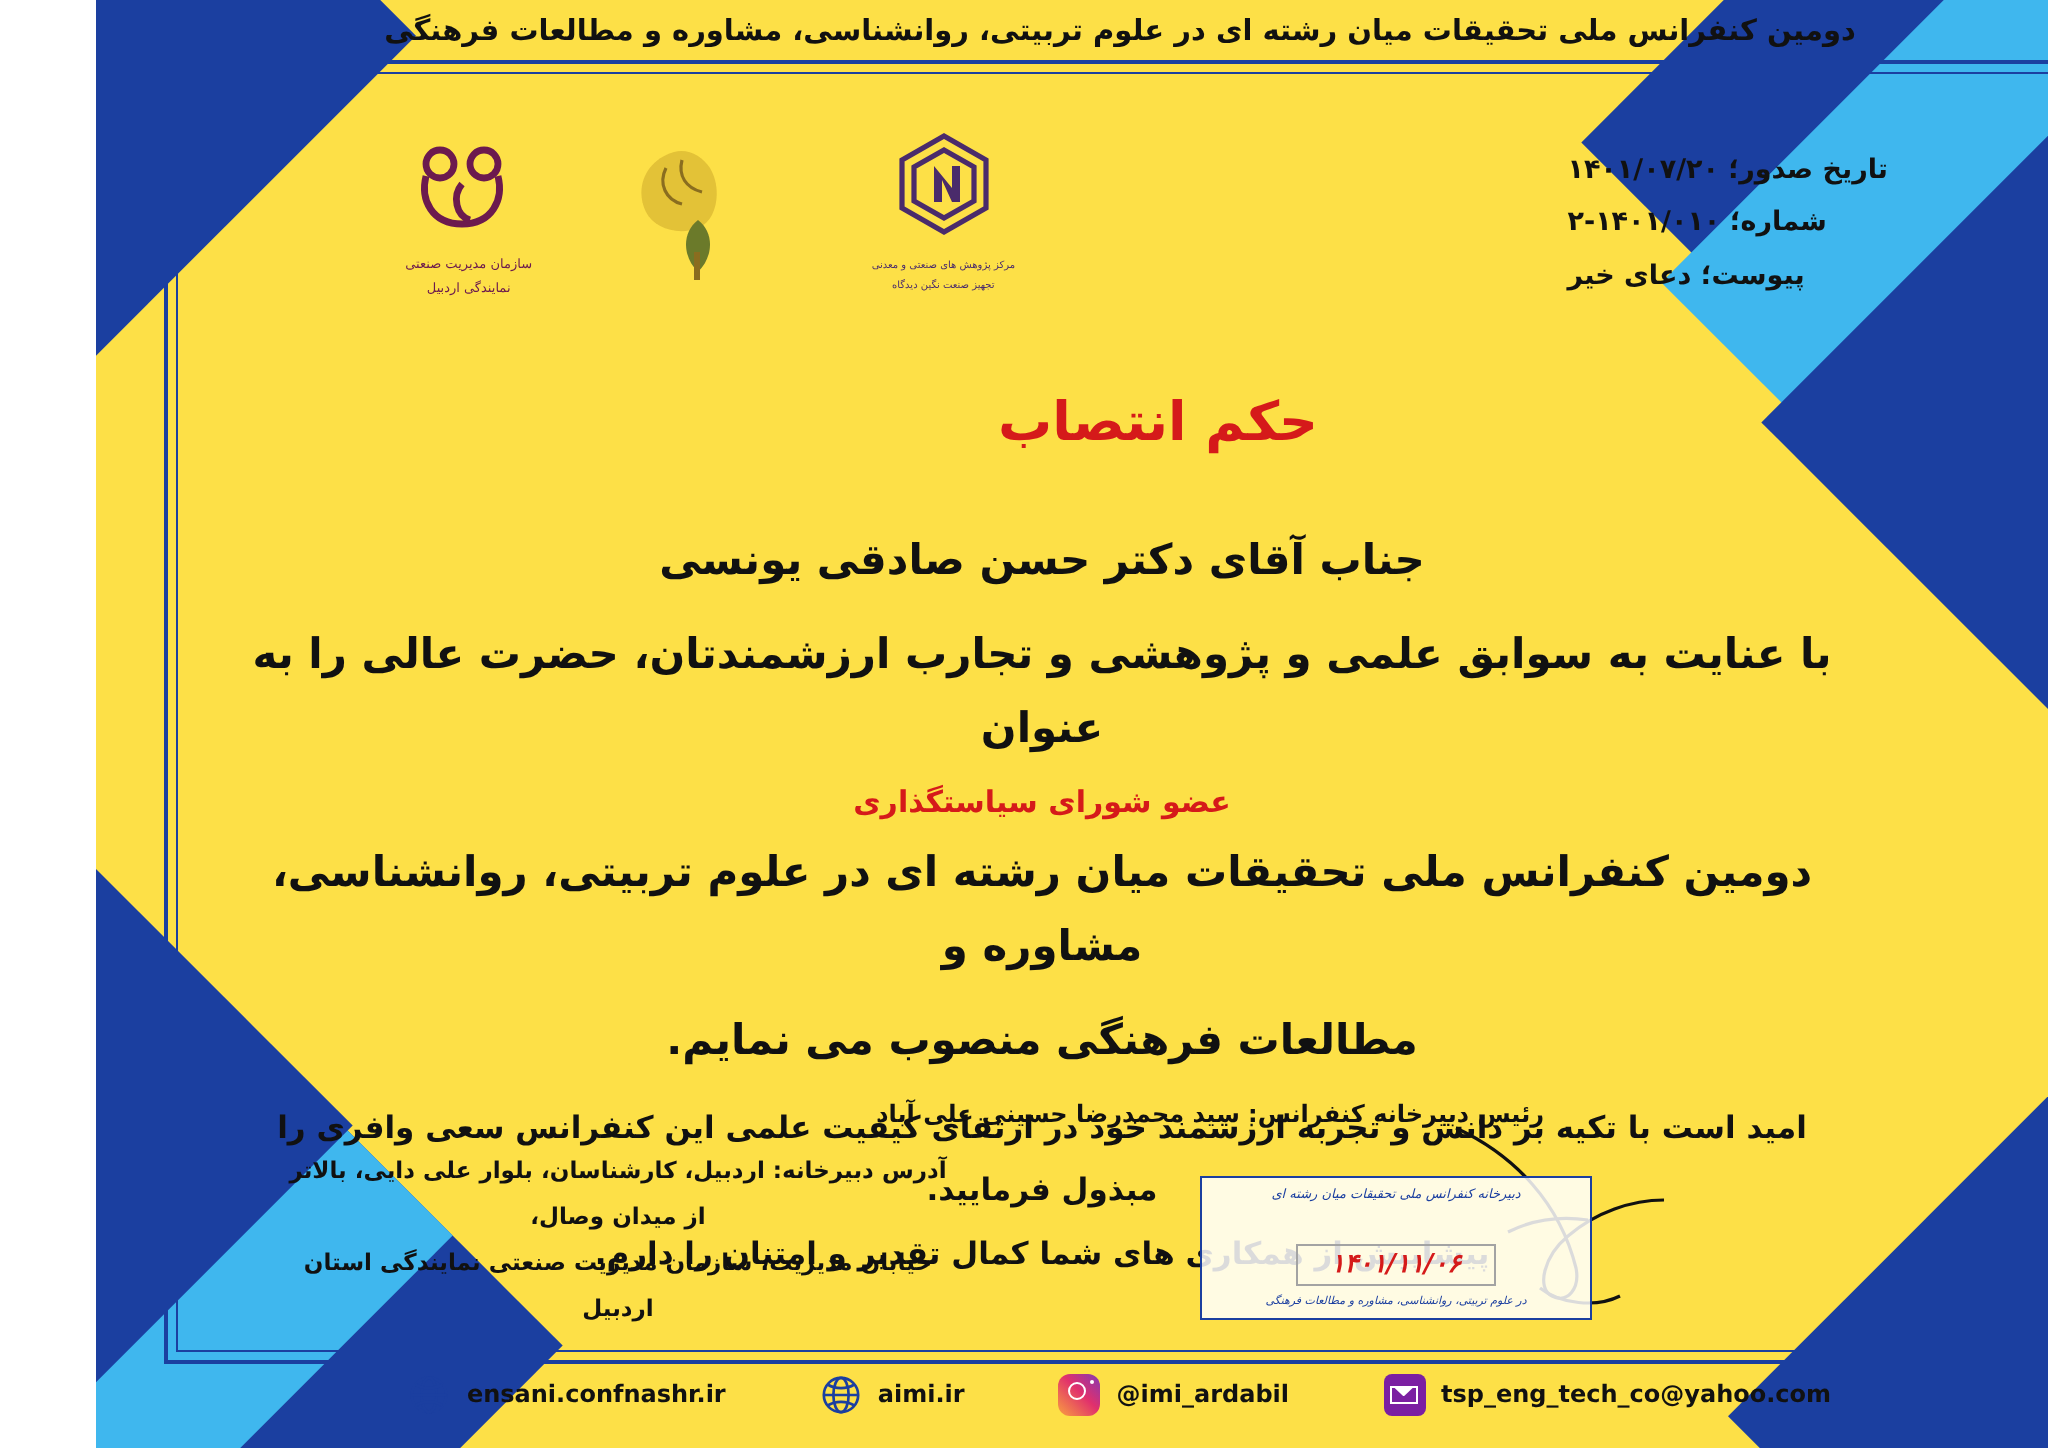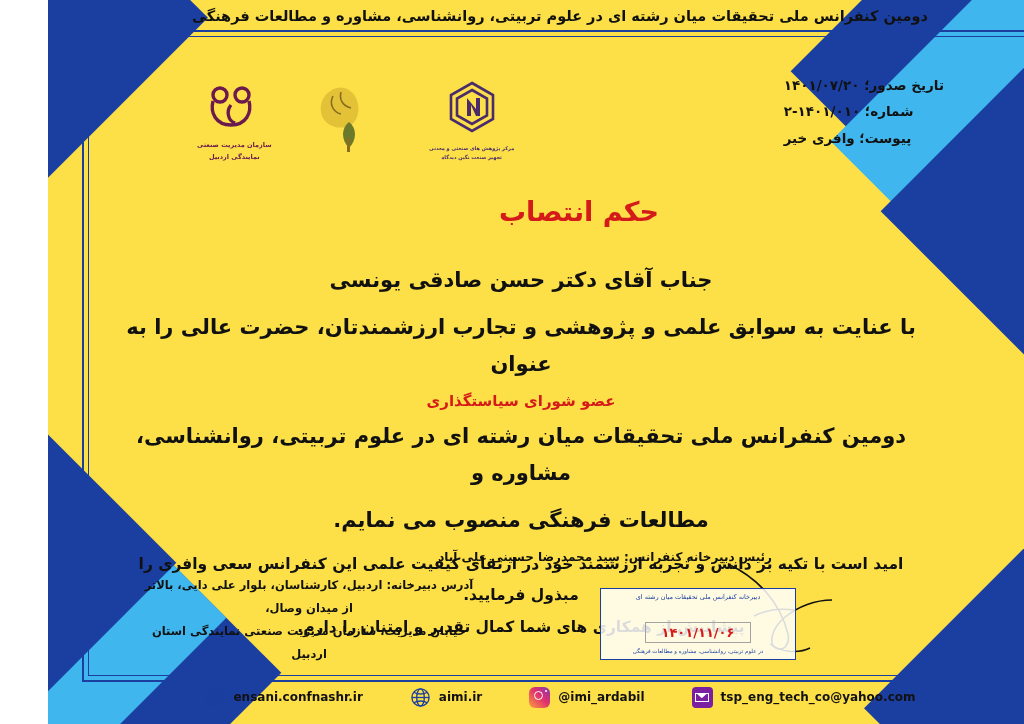--- a/index.html
+++ b/index.html
@@ -123,24 +123,23 @@
 
   
   .logos {
     position: absolute;
     top: 66px;
     left: 140px;
     width: 330px;
     height: 110px;
     display: flex;
     flex-direction: row-reverse;
-    align-items: center;
+    align-items: flex-start;
     justify-content: flex-start;
     gap: 26px;
-    font-weight: bold;
   }
   .logo {
     position: relative;
     text-align: center;
     width: 100px;
   }
   .logo-cap {
     font-size: 6.5px;
     color: #6c1a4e;
     line-height: 1.5;
@@ -210,20 +209,21 @@
     position: absolute;
     top: 588px;
     right: 228px;
     width: 196px;
     height: 72px;
     border: 1.5px solid #1b3fa0;
     text-align: center;
     padding-top: 4px;
     box-sizing: border-box;
     background: rgba(255,255,255,0.85);
+    font-style: italic;
   }
   .stamp-top {
     font-size: 6.5px;
     color: #1b3fa0;
     line-height: 1.4;
   }
   .stamp-date {
     display: inline-block;
     margin-top: 20px;
     border: 1px solid #a3a3a3;
@@ -360,21 +360,21 @@
   <div class="header-band">
     <div class="header-title">دومین کنفرانس ملی تحقیقات میان رشته ای در علوم تربیتی، روانشناسی، مشاوره و مطالعات فرهنگی</div>
   </div>
 
   <div class="frame-outer"></div>
   <div class="frame-inner"></div>
 
   <div class="meta">
     <div class="meta-row">تاریخ صدور؛ ۱۴۰۱/۰۷/۲۰</div>
     <div class="meta-row">شماره؛ ۱۴۰۱/۰۱۰-۲</div>
-    <div class="meta-row">پیوست؛ وافری خیر</div>
+    <div class="meta-row">پیوست؛ دعای خیر</div>
   </div>
 
   <div class="logos">
 
     <div class="logo">
       <svg width="88" height="56" viewBox="0 0 88 56">
         <g fill="none" stroke="#6c1a4e" stroke-width="3.4">
           <circle cx="30" cy="16" r="7"></circle>
           <circle cx="52" cy="16" r="7"></circle>
           <path d="M23 22 C20 34 26 46 41 46 C56 46 62 34 59 22"></path>

